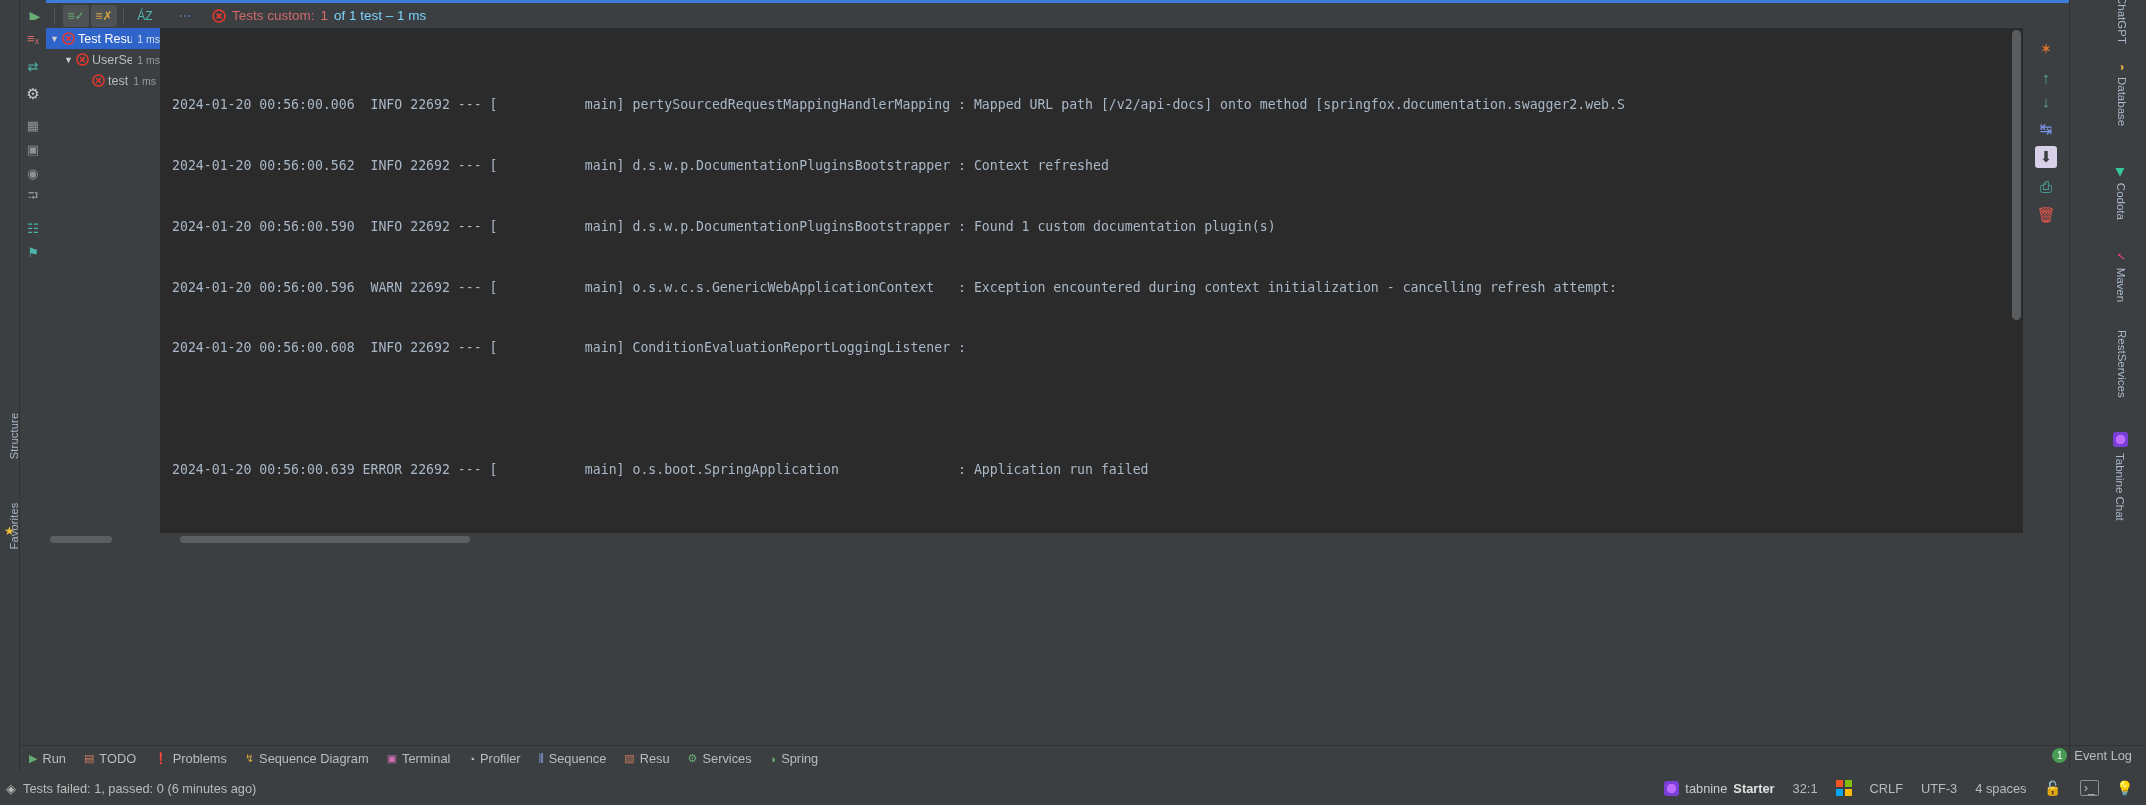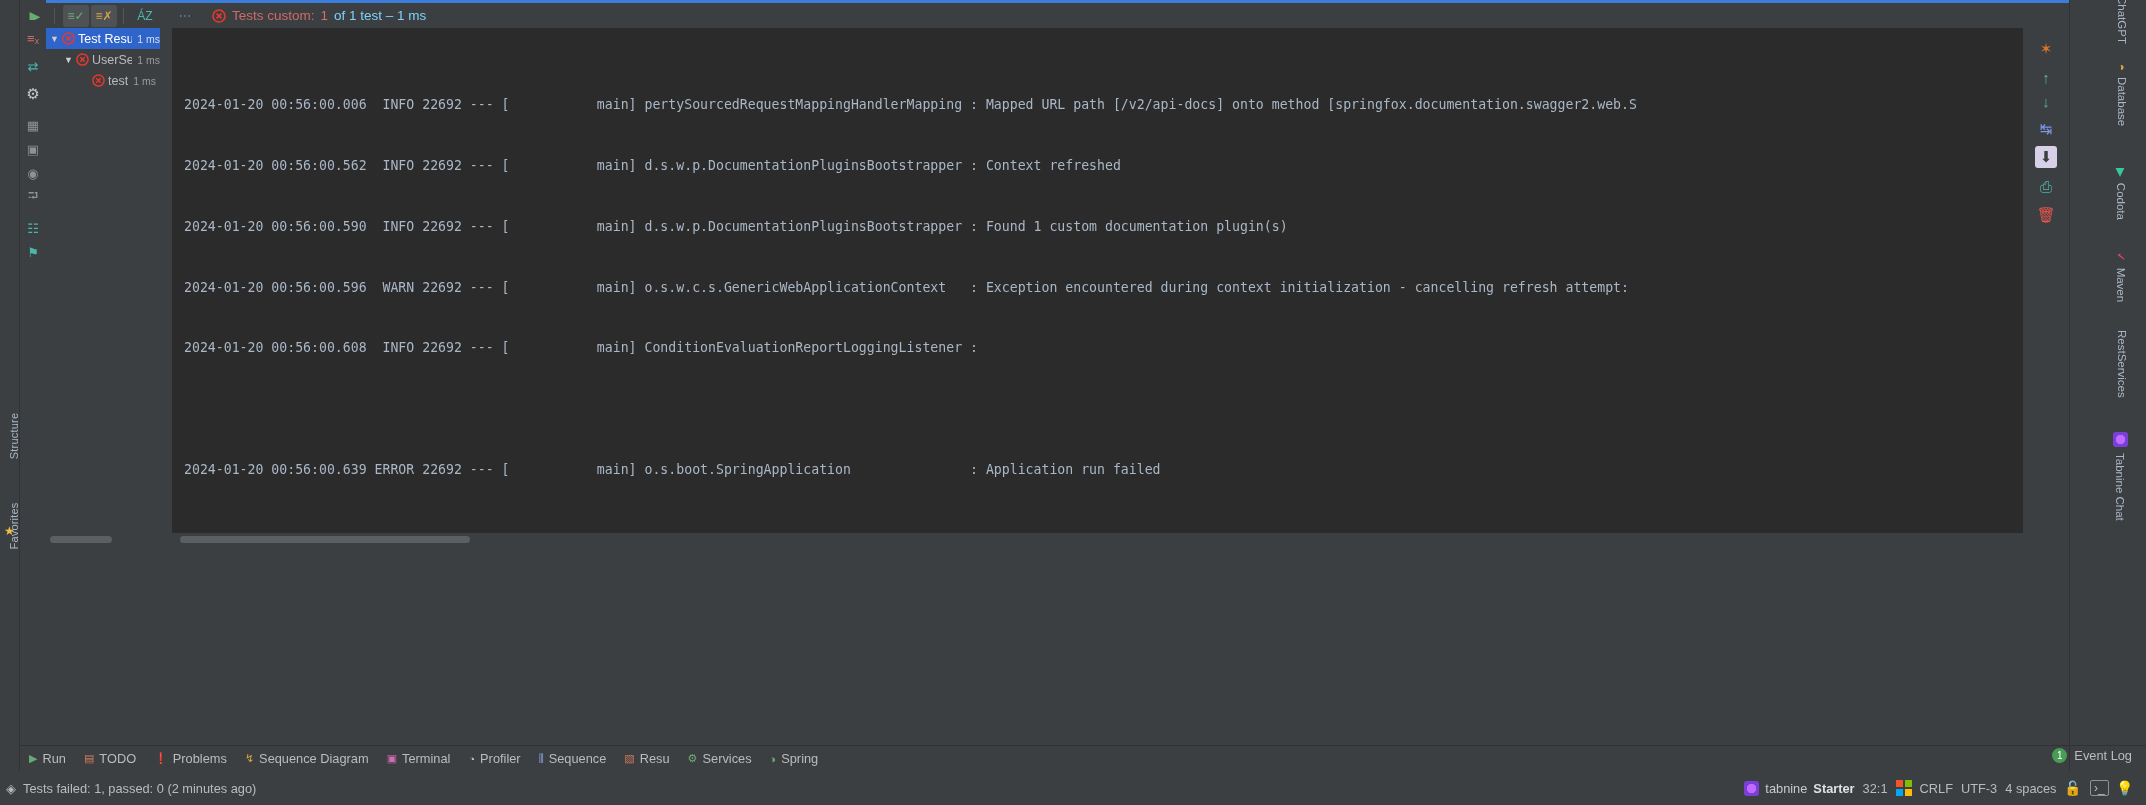--- a/index.html
+++ b/index.html
@@ -105,21 +105,21 @@
   
   .tree-hscroll {
     position: absolute; left: 50px; top: 536px; width: 105px; height: 7px;
   }
   .tree-hscroll i {
     display: block; width: 62px; height: 7px; background: #5c5f61; border-radius: 4px;
   }
 
   
   .console {
-    position: absolute; left: 172px; top: 28px;
+    position: absolute; left: 160px; top: 28px;
     width: 1863px; height: 505px;
     background: #2b2b2b;
     overflow: hidden;
   }
   .console-inner {
     position: relative;
     padding: 6px 0 0 12px;
     font-family: "DejaVu Sans Mono", monospace;
     font-size: 13.2px;
     line-height: 20.3px;
@@ -186,21 +186,21 @@
   .bt-ico { font-size: 11px; display: inline-flex; }
 
   
   .status-bar {
     position: absolute; left: 0; top: 771px; width: 2146px; height: 34px;
     background: #3c3f41;
     display: flex; align-items: center;
     font-size: 12.8px; color: #bbbbbb;
   }
   .sb-left { display: flex; align-items: center; gap: 7px; padding-left: 6px; }
-  .sb-right { margin-left: auto; display: flex; align-items: center; gap: 8px; padding-right: 12px; }
+  .sb-right { margin-left: auto; display: flex; align-items: center; gap: 18px; padding-right: 12px; }
   .sb-right .it { display: flex; align-items: center; gap: 6px; white-space: nowrap; }
 
   .event-log {
     position: absolute; right: 14px; top: 748px;
     display: flex; align-items: center; gap: 7px;
     font-size: 12.8px; color: #bbbbbb;
   }
   .badge-green {
     width: 15px; height: 15px; border-radius: 50%;
     background: #499c54; color: #fff; font-size: 10px;
@@ -425,21 +425,21 @@
     </div>
     <div class="bt-item">
       <span class="bt-ico" style="color:#6aab73;">◑</span>
       <span>Spring</span>
     </div>
   </div>
 
   <div class="status-bar">
     <div class="sb-left">
       <span style="color:#b9b9b9;font-size:13px;">◈</span>
-      <span>Tests failed: 1, passed: 0 (2 minutes ago)</span>
+      <span>Tests failed: 1, passed: 0 (6 minutes ago)</span>
     </div>
     <div class="sb-right">
       <div class="it">
         <span class="tabnine-hex"></span>
         <span style="color:#c9c9c9;">tabnine</span>
         <span style="font-weight:bold;color:#e0e0e0;">Starter</span>
       </div>
       <div class="it">
         <span>32:1</span>
       </div>

